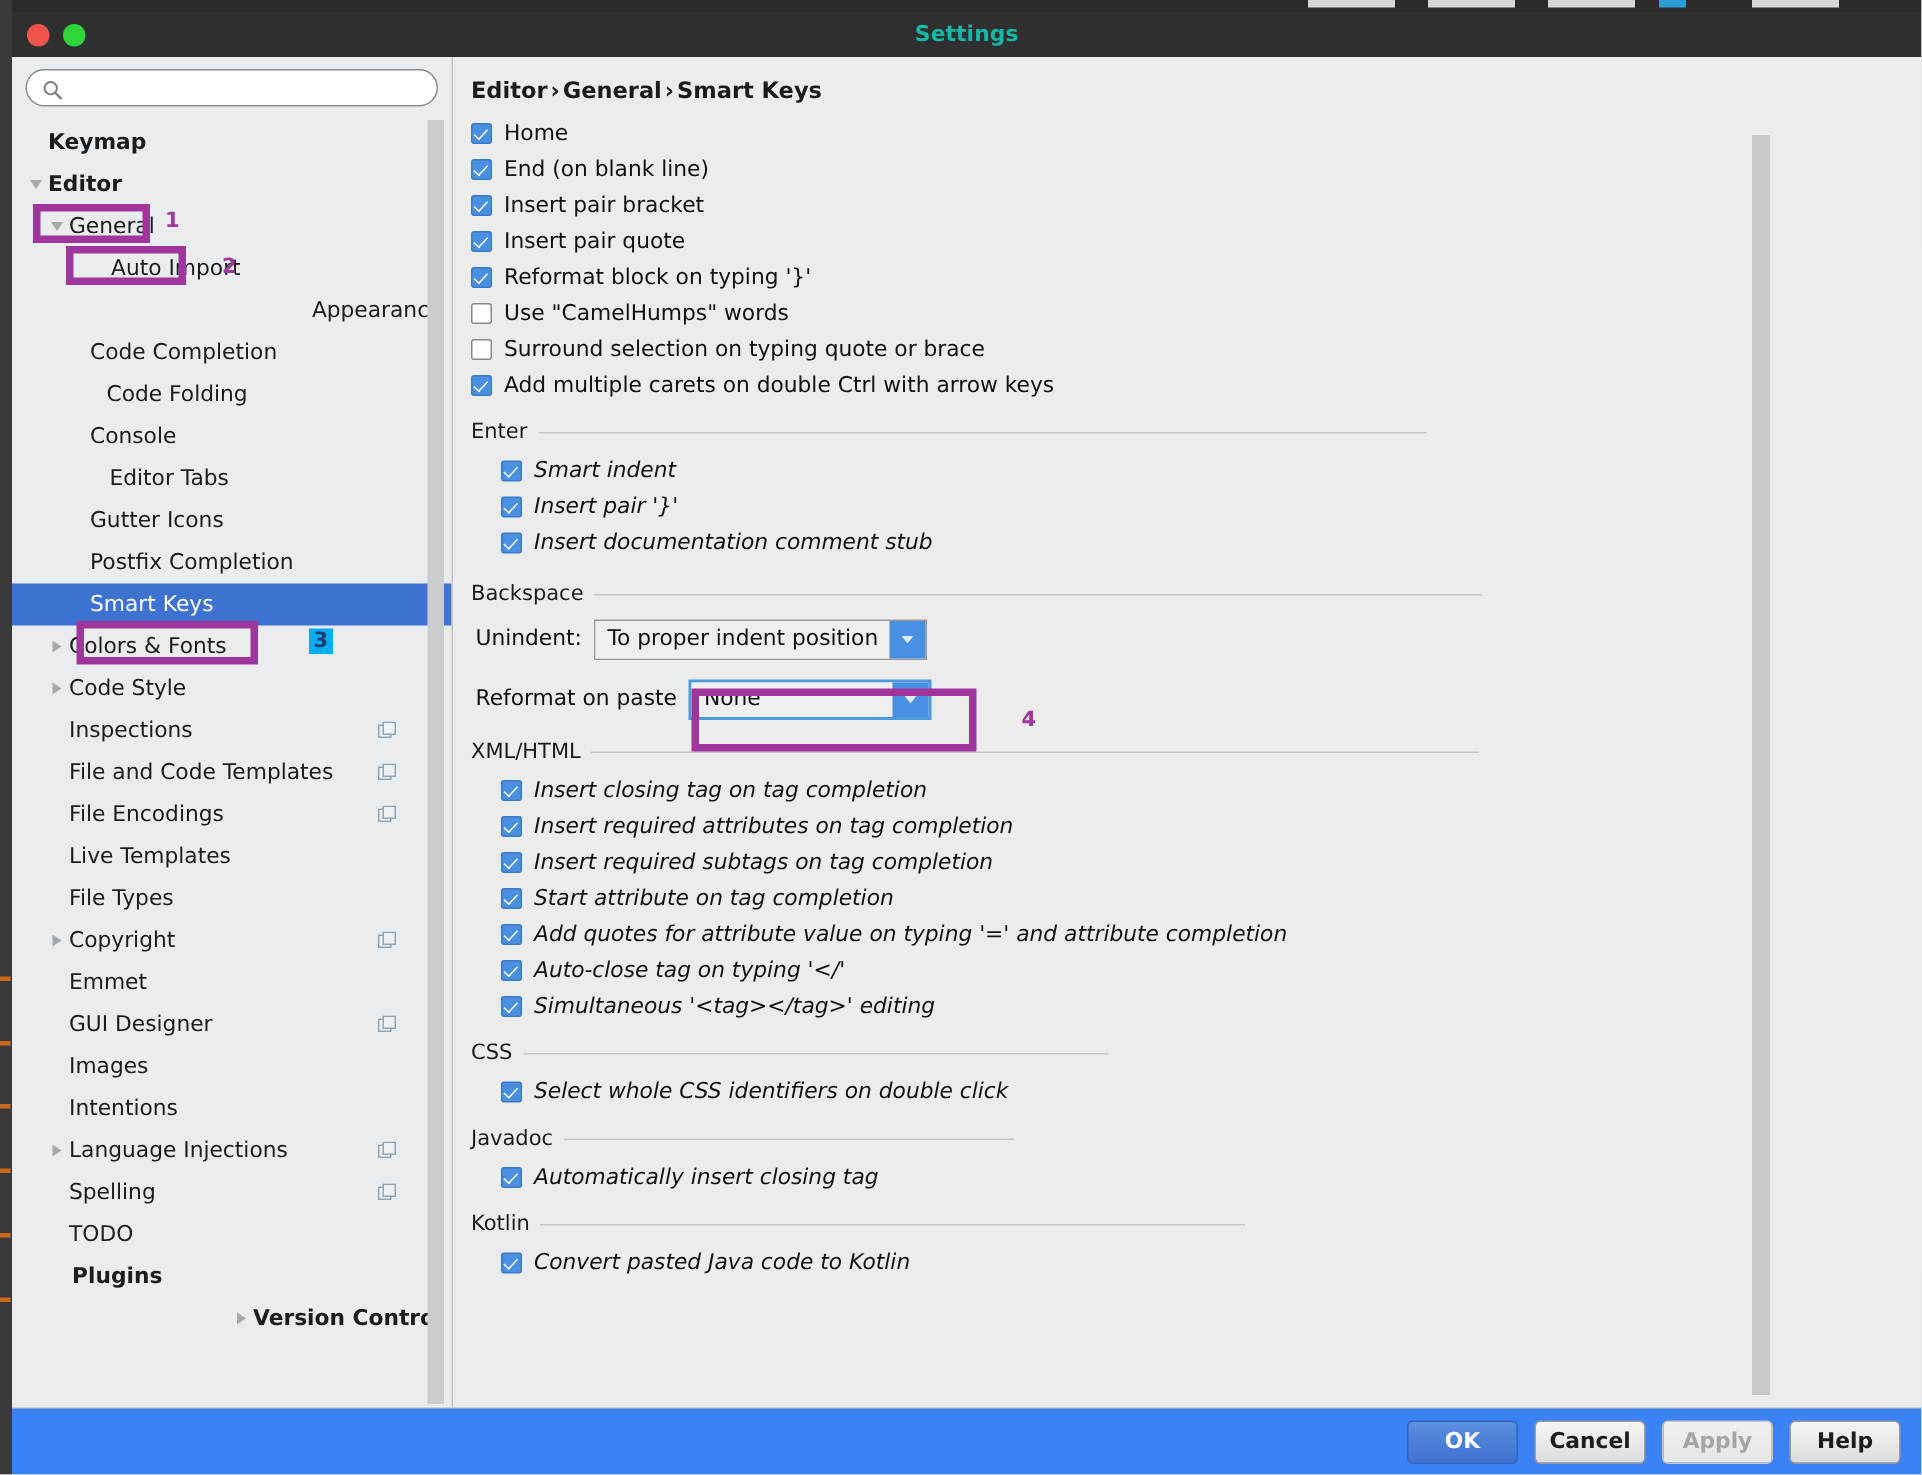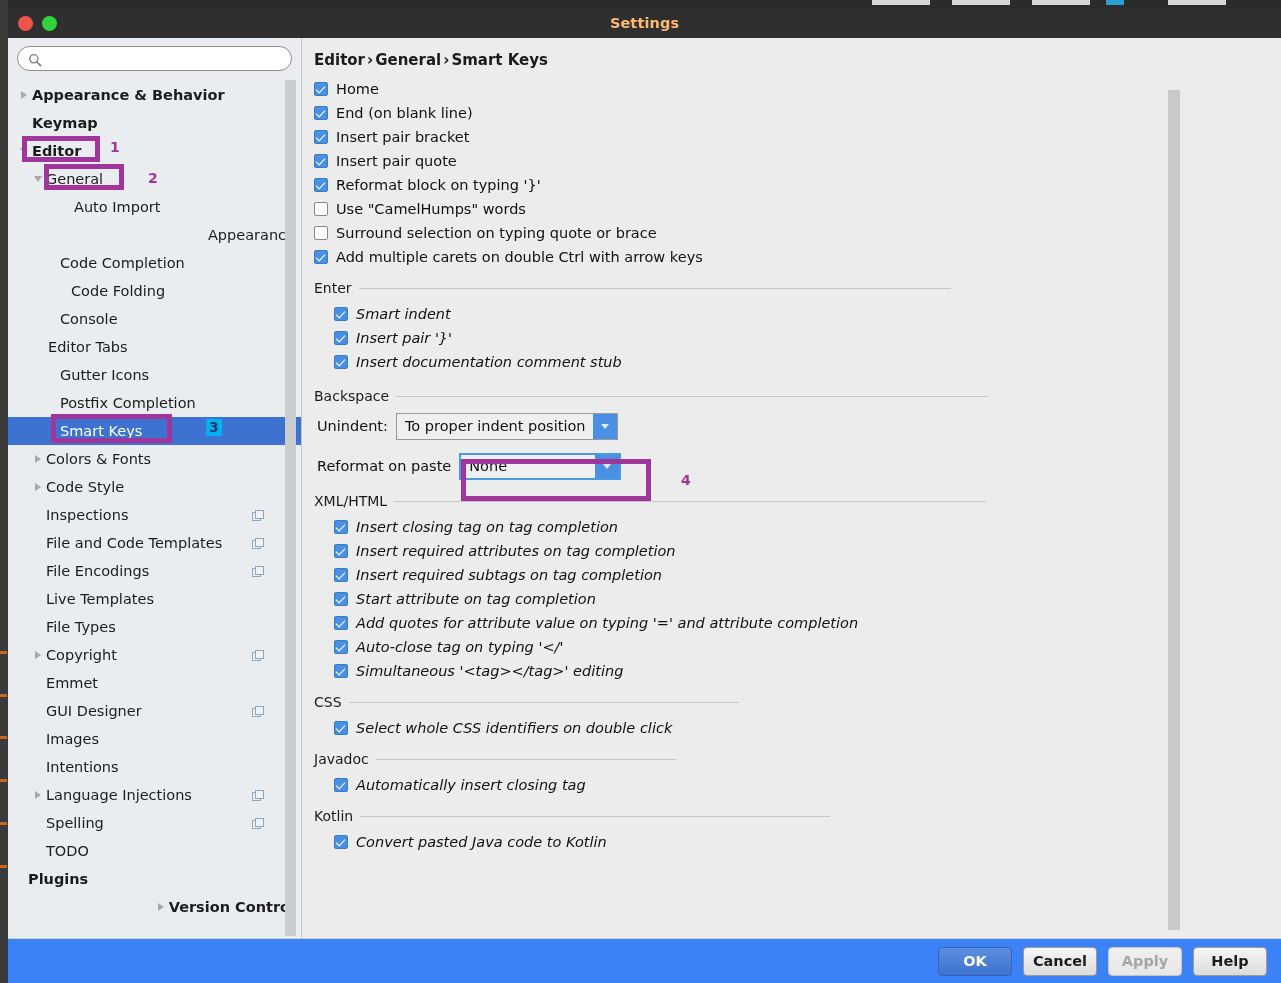--- a/index.html
+++ b/index.html
@@ -32,21 +32,21 @@
     position: absolute; left: 8px; top: 8px; width: 1273px; height: 30px;
     background: #2f2f2f;
     display: flex; align-items: center;
   }
   .traffic { display: flex; gap: 9px; margin-left: 10px; }
   .dot { width: 15px; height: 15px; border-radius: 50%; }
   .dot.close { background: #f0544c; }
   .dot.max   { background: #2fd43a; }
   .title-text {
     position: absolute; left: 0; right: 0; text-align: center;
-    color: #fdba74; font-size: 14.5px; font-weight: bold;
+    color: #14b8a6; font-size: 14.5px; font-weight: bold;
     letter-spacing: .1px;
   }
 
   
   .body {
     position: absolute; left: 8px; top: 38px; width: 1273px; height: 945px;
     background: #ececec;
   }
 
   
@@ -229,174 +229,168 @@
               <circle cx="5.8" cy="5.8" r="4.1" fill="none" stroke="#7a7a7a" stroke-width="1.3"></circle>
               <line x1="9" y1="9" x2="12.6" y2="12.6" stroke="#7a7a7a" stroke-width="1.5" stroke-linecap="round"></line>
             </svg>
           </span>
           <input class="search-input" type="text" placeholder="" style="">
         </div>
       </div>
 
       <div class="tree" id="tree">
           <div class="tree-row bold" style="padding-left: 8px;">
+            <span class="twisty"></span>
+            <span class="tree-label">Keymap</span>
+          </div>
+          <div class="tree-row bold" style="padding-left: 8px;">
+            <span class="twisty">
+              <span class="tri down"></span>
+            </span>
+            <span class="tree-label">Editor</span>
+          </div>
+          <div class="tree-row" style="padding-left: 22px;">
+            <span class="twisty">
+              <span class="tri down"></span>
+            </span>
+            <span class="tree-label">General</span>
+          </div>
+          <div class="tree-row" style="padding-left: 50px;">
+            <span class="twisty"></span>
+            <span class="tree-label">Auto Import</span>
+          </div>
+          <div class="tree-row" style="padding-left: 36px; justify-content: space-between;">
+            <span class="twisty"></span>
+            <span class="tree-label">Appearance</span>
+          </div>
+          <div class="tree-row" style="padding-left: 36px;">
+            <span class="twisty"></span>
+            <span class="tree-label">Code Completion</span>
+          </div>
+          <div class="tree-row" style="padding-left: 36px; gap: 11px;">
+            <span class="twisty"></span>
+            <span class="tree-label">Code Folding</span>
+          </div>
+          <div class="tree-row" style="padding-left: 36px;">
+            <span class="twisty"></span>
+            <span class="tree-label">Console</span>
+          </div>
+          <div class="tree-row" style="padding-left: 37px; gap: 12px;">
+            <span class="twisty"></span>
+            <span class="tree-label">Editor Tabs</span>
+          </div>
+          <div class="tree-row" style="padding-left: 36px;">
+            <span class="twisty"></span>
+            <span class="tree-label">Gutter Icons</span>
+          </div>
+          <div class="tree-row" style="padding-left: 36px;">
+            <span class="twisty"></span>
+            <span class="tree-label">Postfix Completion</span>
+          </div>
+          <div class="tree-row selected" style="padding-left: 36px;">
+            <span class="twisty"></span>
+            <span class="tree-label">Smart Keys</span>
+          </div>
+          <div class="tree-row" style="padding-left: 22px;">
             <span class="twisty">
               <span class="tri right"></span>
             </span>
-            <span class="tree-label">Appearance &amp; Behavior</span>
-          </div>
-          <div class="tree-row bold" style="padding-left: 8px;">
-            <span class="twisty"></span>
-            <span class="tree-label">Keymap</span>
-          </div>
-          <div class="tree-row bold" style="padding-left: 8px;">
-            <span class="twisty">
-              <span class="tri down"></span>
-            </span>
-            <span class="tree-label">Editor</span>
-          </div>
-          <div class="tree-row" style="padding-left: 22px;">
-            <span class="twisty">
-              <span class="tri down"></span>
-            </span>
-            <span class="tree-label">General</span>
-          </div>
-          <div class="tree-row" style="padding-left: 50px;">
-            <span class="twisty"></span>
-            <span class="tree-label">Auto Import</span>
-          </div>
-          <div class="tree-row" style="padding-left: 36px; justify-content: space-between;">
-            <span class="twisty"></span>
-            <span class="tree-label">Appearance</span>
-          </div>
-          <div class="tree-row" style="padding-left: 36px;">
-            <span class="twisty"></span>
-            <span class="tree-label">Code Completion</span>
-          </div>
-          <div class="tree-row" style="padding-left: 36px; gap: 11px;">
-            <span class="twisty"></span>
-            <span class="tree-label">Code Folding</span>
-          </div>
-          <div class="tree-row" style="padding-left: 36px;">
-            <span class="twisty"></span>
-            <span class="tree-label">Console</span>
-          </div>
-          <div class="tree-row" style="padding-left: 24px;">
-            <span class="twisty"></span>
-            <span class="tree-label">Editor Tabs</span>
-          </div>
-          <div class="tree-row" style="padding-left: 36px;">
-            <span class="twisty"></span>
-            <span class="tree-label">Gutter Icons</span>
-          </div>
-          <div class="tree-row" style="padding-left: 36px;">
-            <span class="twisty"></span>
-            <span class="tree-label">Postfix Completion</span>
-          </div>
-          <div class="tree-row selected" style="padding-left: 36px;">
-            <span class="twisty"></span>
-            <span class="tree-label">Smart Keys</span>
+            <span class="tree-label">Colors &amp; Fonts</span>
           </div>
           <div class="tree-row" style="padding-left: 22px;">
             <span class="twisty">
               <span class="tri right"></span>
             </span>
-            <span class="tree-label">Colors &amp; Fonts</span>
+            <span class="tree-label">Code Style</span>
+          </div>
+          <div class="tree-row" style="padding-left: 22px;">
+            <span class="twisty"></span>
+            <span class="tree-label">Inspections</span>
+            <span class="copy-icon"><svg viewBox="0 0 13 12" width="13" height="12">
+                <rect x="0.5" y="2.5" width="8" height="8" fill="#eef2f5" stroke="#8fa4b4"></rect>
+                <rect x="3.5" y="0.5" width="8" height="8" fill="#eef2f5" stroke="#8fa4b4"></rect>
+              </svg></span>
+          </div>
+          <div class="tree-row" style="padding-left: 22px;">
+            <span class="twisty"></span>
+            <span class="tree-label">File and Code Templates</span>
+            <span class="copy-icon"><svg viewBox="0 0 13 12" width="13" height="12">
+                <rect x="0.5" y="2.5" width="8" height="8" fill="#eef2f5" stroke="#8fa4b4"></rect>
+                <rect x="3.5" y="0.5" width="8" height="8" fill="#eef2f5" stroke="#8fa4b4"></rect>
+              </svg></span>
+          </div>
+          <div class="tree-row" style="padding-left: 22px;">
+            <span class="twisty"></span>
+            <span class="tree-label">File Encodings</span>
+            <span class="copy-icon"><svg viewBox="0 0 13 12" width="13" height="12">
+                <rect x="0.5" y="2.5" width="8" height="8" fill="#eef2f5" stroke="#8fa4b4"></rect>
+                <rect x="3.5" y="0.5" width="8" height="8" fill="#eef2f5" stroke="#8fa4b4"></rect>
+              </svg></span>
+          </div>
+          <div class="tree-row" style="padding-left: 22px;">
+            <span class="twisty"></span>
+            <span class="tree-label">Live Templates</span>
+          </div>
+          <div class="tree-row" style="padding-left: 22px;">
+            <span class="twisty"></span>
+            <span class="tree-label">File Types</span>
           </div>
           <div class="tree-row" style="padding-left: 22px;">
             <span class="twisty">
               <span class="tri right"></span>
             </span>
-            <span class="tree-label">Code Style</span>
-          </div>
-          <div class="tree-row" style="padding-left: 22px;">
-            <span class="twisty"></span>
-            <span class="tree-label">Inspections</span>
-            <span class="copy-icon"><svg viewBox="0 0 13 12" width="13" height="12">
-                <rect x="0.5" y="2.5" width="8" height="8" fill="#eef2f5" stroke="#8fa4b4"></rect>
-                <rect x="3.5" y="0.5" width="8" height="8" fill="#eef2f5" stroke="#8fa4b4"></rect>
-              </svg></span>
-          </div>
-          <div class="tree-row" style="padding-left: 22px;">
-            <span class="twisty"></span>
-            <span class="tree-label">File and Code Templates</span>
-            <span class="copy-icon"><svg viewBox="0 0 13 12" width="13" height="12">
-                <rect x="0.5" y="2.5" width="8" height="8" fill="#eef2f5" stroke="#8fa4b4"></rect>
-                <rect x="3.5" y="0.5" width="8" height="8" fill="#eef2f5" stroke="#8fa4b4"></rect>
-              </svg></span>
-          </div>
-          <div class="tree-row" style="padding-left: 22px;">
-            <span class="twisty"></span>
-            <span class="tree-label">File Encodings</span>
-            <span class="copy-icon"><svg viewBox="0 0 13 12" width="13" height="12">
-                <rect x="0.5" y="2.5" width="8" height="8" fill="#eef2f5" stroke="#8fa4b4"></rect>
-                <rect x="3.5" y="0.5" width="8" height="8" fill="#eef2f5" stroke="#8fa4b4"></rect>
-              </svg></span>
-          </div>
-          <div class="tree-row" style="padding-left: 22px;">
-            <span class="twisty"></span>
-            <span class="tree-label">Live Templates</span>
-          </div>
-          <div class="tree-row" style="padding-left: 22px;">
-            <span class="twisty"></span>
-            <span class="tree-label">File Types</span>
+            <span class="tree-label">Copyright</span>
+            <span class="copy-icon"><svg viewBox="0 0 13 12" width="13" height="12">
+                <rect x="0.5" y="2.5" width="8" height="8" fill="#eef2f5" stroke="#8fa4b4"></rect>
+                <rect x="3.5" y="0.5" width="8" height="8" fill="#eef2f5" stroke="#8fa4b4"></rect>
+              </svg></span>
+          </div>
+          <div class="tree-row" style="padding-left: 22px;">
+            <span class="twisty"></span>
+            <span class="tree-label">Emmet</span>
+          </div>
+          <div class="tree-row" style="padding-left: 22px;">
+            <span class="twisty"></span>
+            <span class="tree-label">GUI Designer</span>
+            <span class="copy-icon"><svg viewBox="0 0 13 12" width="13" height="12">
+                <rect x="0.5" y="2.5" width="8" height="8" fill="#eef2f5" stroke="#8fa4b4"></rect>
+                <rect x="3.5" y="0.5" width="8" height="8" fill="#eef2f5" stroke="#8fa4b4"></rect>
+              </svg></span>
+          </div>
+          <div class="tree-row" style="padding-left: 22px;">
+            <span class="twisty"></span>
+            <span class="tree-label">Images</span>
+          </div>
+          <div class="tree-row" style="padding-left: 22px;">
+            <span class="twisty"></span>
+            <span class="tree-label">Intentions</span>
           </div>
           <div class="tree-row" style="padding-left: 22px;">
             <span class="twisty">
               <span class="tri right"></span>
             </span>
-            <span class="tree-label">Copyright</span>
-            <span class="copy-icon"><svg viewBox="0 0 13 12" width="13" height="12">
-                <rect x="0.5" y="2.5" width="8" height="8" fill="#eef2f5" stroke="#8fa4b4"></rect>
-                <rect x="3.5" y="0.5" width="8" height="8" fill="#eef2f5" stroke="#8fa4b4"></rect>
-              </svg></span>
-          </div>
-          <div class="tree-row" style="padding-left: 22px;">
-            <span class="twisty"></span>
-            <span class="tree-label">Emmet</span>
-          </div>
-          <div class="tree-row" style="padding-left: 22px;">
-            <span class="twisty"></span>
-            <span class="tree-label">GUI Designer</span>
-            <span class="copy-icon"><svg viewBox="0 0 13 12" width="13" height="12">
-                <rect x="0.5" y="2.5" width="8" height="8" fill="#eef2f5" stroke="#8fa4b4"></rect>
-                <rect x="3.5" y="0.5" width="8" height="8" fill="#eef2f5" stroke="#8fa4b4"></rect>
-              </svg></span>
-          </div>
-          <div class="tree-row" style="padding-left: 22px;">
-            <span class="twisty"></span>
-            <span class="tree-label">Images</span>
-          </div>
-          <div class="tree-row" style="padding-left: 22px;">
-            <span class="twisty"></span>
-            <span class="tree-label">Intentions</span>
-          </div>
-          <div class="tree-row" style="padding-left: 22px;">
-            <span class="twisty">
-              <span class="tri right"></span>
-            </span>
             <span class="tree-label">Language Injections</span>
             <span class="copy-icon"><svg viewBox="0 0 13 12" width="13" height="12">
                 <rect x="0.5" y="2.5" width="8" height="8" fill="#eef2f5" stroke="#8fa4b4"></rect>
                 <rect x="3.5" y="0.5" width="8" height="8" fill="#eef2f5" stroke="#8fa4b4"></rect>
               </svg></span>
           </div>
           <div class="tree-row" style="padding-left: 22px;">
             <span class="twisty"></span>
             <span class="tree-label">Spelling</span>
             <span class="copy-icon"><svg viewBox="0 0 13 12" width="13" height="12">
                 <rect x="0.5" y="2.5" width="8" height="8" fill="#eef2f5" stroke="#8fa4b4"></rect>
                 <rect x="3.5" y="0.5" width="8" height="8" fill="#eef2f5" stroke="#8fa4b4"></rect>
               </svg></span>
           </div>
           <div class="tree-row" style="padding-left: 22px;">
             <span class="twisty"></span>
             <span class="tree-label">TODO</span>
           </div>
-          <div class="tree-row bold" style="padding-left: 4px;">
+          <div class="tree-row bold" style="padding-left: 24px;">
             <span class="twisty"></span>
             <span class="tree-label">Plugins</span>
           </div>
           <div class="tree-row bold" style="padding-left: 8px; justify-content: flex-end;">
             <span class="twisty">
               <span class="tri right"></span>
             </span>
             <span class="tree-label">Version Control</span>
           </div>
         </div>

